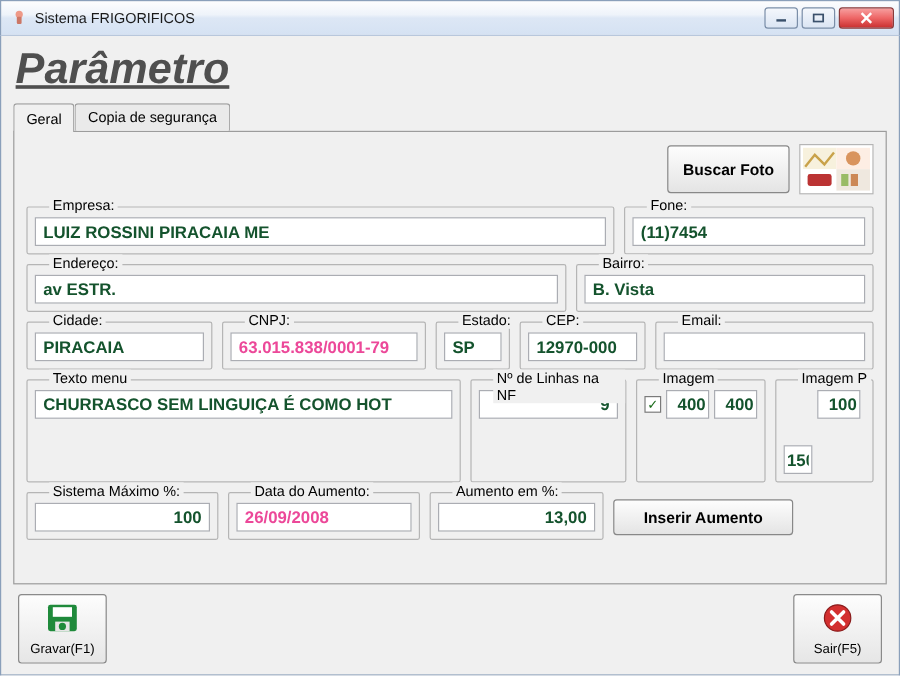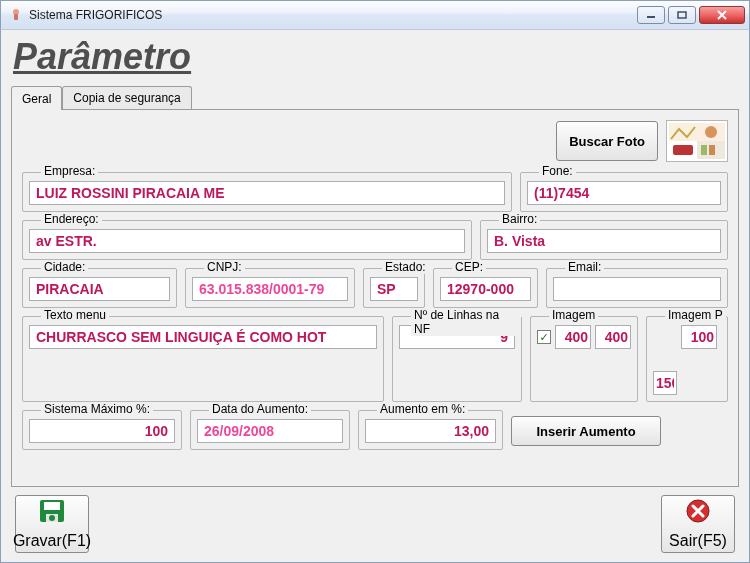--- a/index.html
+++ b/index.html
@@ -124,21 +124,21 @@
 
 
 .input {
   width: 100%;
   height: 24px;
   border: 1px solid #abadb3;
   background: #fff;
   padding: 2px 6px;
   font-size: 14px;
   font-weight: bold;
-  color: #be185d;
+  color: #14532d;
 }
 .input.ro { color: #ec4899; background:#fff;}
 .input.right { text-align: right; }
 
 .btn {
   border: 1px solid #888;
   background: linear-gradient(#fdfdfd,#e4e4e4);
   border-radius: 3px;
   padding: 6px 12px;
   font-size: 13px;
@@ -164,21 +164,21 @@
   justify-content: space-between;
   padding: 8px 4px 0 4px;
 }
 .toolbtn {
   width: 74px; height: 58px;
   border: 1px solid #8a8a8a;
   background: linear-gradient(#fdfdfd,#e6e6e6);
   border-radius: 3px;
   display: flex; flex-direction: column; align-items:center; justify-content:center;
   gap:4px;
-  font-size: 16px;
+  font-size: 11px;
   cursor: pointer;
 }
 
 .checkbox {
   width: 14px; height: 14px;
   border: 1px solid #7a7a7a;
   background: #fff;
   display: inline-flex; align-items:center; justify-content:center;
   font-size: 11px; color:#1a6b1a;
 }

